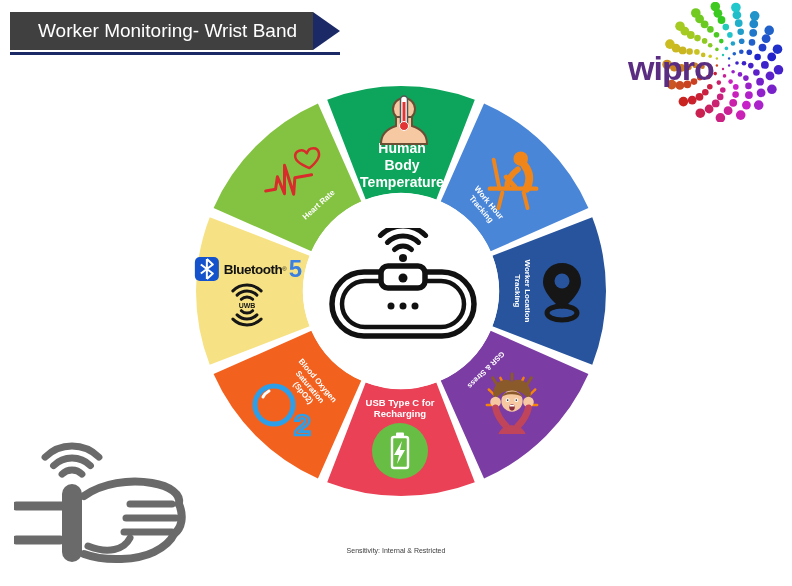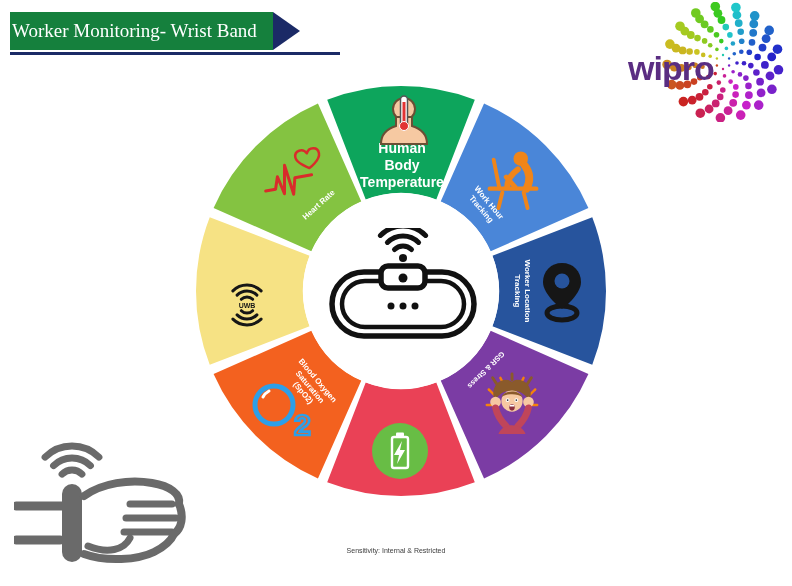--- a/index.html
+++ b/index.html
@@ -1,21 +1,21 @@
 <!DOCTYPE html>
 <html><head>
 <meta charset="utf-8">
 <style>
   html,body{margin:0;padding:0;background:#fff;}
   body{font-family:"Liberation Sans",sans-serif;}
   .page{position:relative;width:792px;height:586px;background:#ffffff;overflow:hidden;}
 
   
-  .banner{position:absolute;left:10px;top:12px;height:38px;background:#15803d;
-    color:#fff;font-size:19px;line-height:38px;padding:0 16px 0 2px;white-space:nowrap;font-family:Liberation Serif, serif;}
+  .banner{position:absolute;left:10px;top:12px;height:38px;background:#404040;
+    color:#fff;font-size:19px;line-height:38px;padding:0 16px 0 28px;white-space:nowrap;}
   .banner::after{content:"";position:absolute;left:100%;top:0;width:0;height:0;
     border-top:19px solid transparent;border-bottom:19px solid transparent;border-left:27px solid #1b2a66;}
   .banner-underline{position:absolute;left:10px;top:52px;width:330px;height:3px;background:#1b2a66;}
 
   
   .wipro{position:absolute;left:626px;top:2px;width:166px;height:120px;text-decoration:underline;}
   .wipro text{font-family:"Liberation Sans",sans-serif;font-weight:bold;}
 
   
   .wheel{position:absolute;left:191px;top:81px;width:420px;height:420px;}
@@ -183,20 +183,21 @@
           <path d="M18.74,283.80 A205,205 0 0 1 18.74,136.20 L118.57,174.72 A98,98 0 0 0 118.57,245.28 Z" fill="#f6e284"></path>
           <path d="M22.58,126.95 A205,205 0 0 1 126.95,22.58 L170.30,120.40 A98,98 0 0 0 120.40,170.30 Z" fill="#84c341"></path>
         </g>
       <circle cx="210" cy="210" r="98" fill="#ffffff"></circle>
     </svg>
 
     <div class="seg-label lbl-temp">Human Body Temperature</div>
     <div class="seg-label lbl-work">Work Hour Tracking</div>
     <div class="seg-label lbl-loc">Worker Location Tracking</div>
     <div class="seg-label lbl-gsr">GSR &amp; Stress</div>
+    <div class="seg-label lbl-usb">USB Type C for Recharging</div>
     <div class="seg-label lbl-o2">Blood Oxygen Saturation (SpO2)</div>
     <div class="seg-label lbl-heart">Heart Rate</div>
 
     <div class="abs icon-temp">
       <svg width="54" height="58" viewBox="0 0 54 58">
         <circle cx="27" cy="15" r="11" fill="#f6c9a2" stroke="#6b4f35" stroke-width="2"></circle>
         <path d="M19,23 L19,32 C9,35 4,41 4,50 L50,50 C50,41 45,35 35,32 L35,23 Z" fill="#f6c9a2" stroke="#6b4f35" stroke-width="2"></path>
         <rect x="23.5" y="2" width="7" height="33" rx="3.5" fill="#ffffff" stroke="#555555" stroke-width="1.5"></rect>
         <line x1="27" y1="8" x2="27" y2="30" stroke="#e23434" stroke-width="3"></line>
         <circle cx="27" cy="32" r="4.5" fill="#e23434" stroke="#ffffff" stroke-width="1"></circle>
@@ -270,20 +271,29 @@
     </div>
 
     <div class="abs icon-o2">
       <svg width="66" height="58" viewBox="0 0 66 58">
         <circle cx="24" cy="25" r="19" fill="none" stroke="#2d9fe8" stroke-width="5"></circle>
         <path d="M13,17 A15,15 0 0 1 19,11" fill="none" stroke="#ffffff" stroke-width="3" stroke-linecap="round"></path>
         <text x="44" y="55" font-size="30" font-weight="bold" fill="none" stroke="#2d9fe8" stroke-width="2.6">2</text>
       </svg>
     </div>
 
+    <div class="abs bt-row">
+      <svg width="26" height="26" viewBox="0 0 26 26">
+        <rect x="1" y="1" width="24" height="24" rx="5" fill="#1553cc"></rect>
+        <path d="M13,3 L13,23 M13,3 L19,8.5 L7,17.5 M13,23 L19,17.5 L7,8.5" fill="none" stroke="#ffffff" stroke-width="2" stroke-linejoin="round"></path>
+      </svg>
+      <span class="bt-word">Bluetooth</span>
+        <span class="bt-reg">®</span>
+      <span class="bt-five">5</span>
+    </div>
 
     <div class="abs icon-uwb">
       <svg width="62" height="46" viewBox="0 0 62 46">
         <g fill="none" stroke="#161616" stroke-width="3" stroke-linecap="round">
           <path d="M25.3,17.3 A8,8 0 0 1 36.7,17.3"></path>
           <path d="M21.1,13.1 A14,14 0 0 1 40.9,13.1"></path>
           <path d="M16.9,8.9 A20,20 0 0 1 45.1,8.9"></path>
           <path d="M25.3,28.7 A8,8 0 0 0 36.7,28.7"></path>
           <path d="M21.1,32.9 A14,14 0 0 0 40.9,32.9"></path>
           <path d="M16.9,37.1 A20,20 0 0 0 45.1,37.1"></path>

